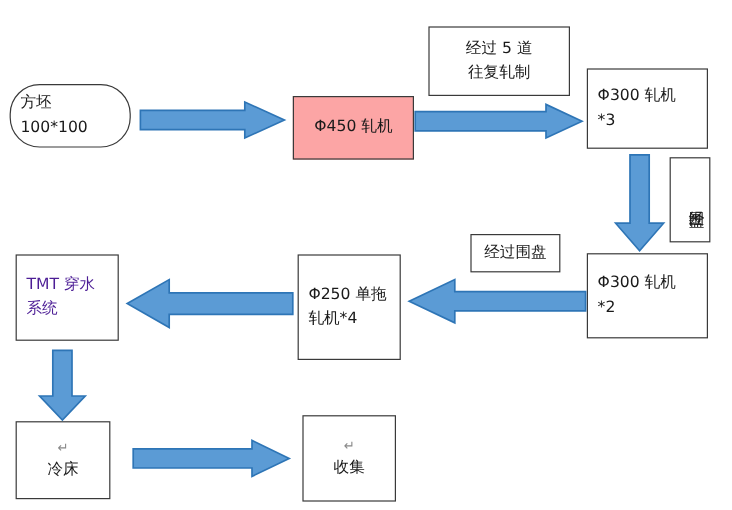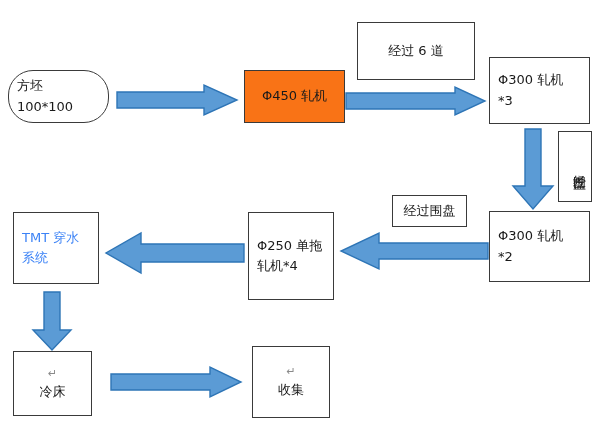--- a/index.html
+++ b/index.html
@@ -65,26 +65,27 @@
 </style>
 </head>
 <body>
 
 <div id="canvas" style="background: rgb(255, 255, 255);">
 
   <div class="box leftal" style="left: 8px; top: 70px; width: 101px; height: 53px; border-color: rgb(58, 58, 58); background: rgb(255, 255, 255); color: rgb(26, 26, 26); border-radius: 25px;">
     <span class="line">方坯 100*100</span>
   </div>
 
-  <div class="box center" style="left: 244px; top: 70px; width: 101px; height: 53px; border-color: rgb(58, 58, 58); background: #f97316; color: rgb(26, 26, 26);">
+  <div class="box center" style="left: 244px; top: 80px; width: 101px; height: 53px; border-color: rgb(58, 58, 58); background: #fca5a5; color: rgb(26, 26, 26);">
     <span class="line">Φ450 轧机</span>
   </div>
 
   <div class="box center" style="left: 357px; top: 22px; width: 118px; height: 58px; border-color: rgb(58, 58, 58); background: rgb(255, 255, 255); color: rgb(26, 26, 26);">
-    <span class="line">经过 6 道</span>
+    <span class="line">经过 5 道</span>
+    <span class="line">往复轧制</span>
   </div>
 
   <div class="box leftal" style="left: 489px; top: 57px; width: 101px; height: 67px; border-color: rgb(58, 58, 58); background: rgb(255, 255, 255); color: rgb(26, 26, 26);">
     <span class="line">Φ300 轧机</span>
     <span class="line">*3</span>
   </div>
 
   <div class="box vertical" style="left: 558px; top: 131px; width: 34px; height: 71px; border-color: rgb(58, 58, 58); background: rgb(255, 255, 255); color: rgb(26, 26, 26);">
     <span class="line">经围盘</span>
   </div>
@@ -96,21 +97,21 @@
 
   <div class="box center" style="left: 392px; top: 195px; width: 75px; height: 32px; border-color: rgb(58, 58, 58); background: rgb(255, 255, 255); color: rgb(26, 26, 26);">
     <span class="line">经过围盘</span>
   </div>
 
   <div class="box leftal" style="left: 248px; top: 212px; width: 86px; height: 88px; border-color: rgb(58, 58, 58); background: rgb(255, 255, 255); color: rgb(26, 26, 26);">
     <span class="line">Φ250 单拖</span>
     <span class="line">轧机*4</span>
   </div>
 
-  <div class="box leftal" style="left: 13px; top: 212px; width: 86px; height: 72px; border-color: rgb(58, 58, 58); background: rgb(255, 255, 255); color: #3b82f6;">
+  <div class="box leftal" style="left: 13px; top: 212px; width: 86px; height: 72px; border-color: rgb(58, 58, 58); background: rgb(255, 255, 255); color: #4c1d95;">
     <span class="line">TMT 穿水</span>
     <span class="line">系统</span>
   </div>
 
   <div class="box center" style="left: 13px; top: 351px; width: 79px; height: 65px; border-color: rgb(58, 58, 58); background: rgb(255, 255, 255); color: rgb(26, 26, 26);">
     <span class="line pilcrow">↵</span>
     <span class="line">冷床</span>
   </div>
 
   <div class="box center" style="left: 252px; top: 346px; width: 78px; height: 72px; border-color: rgb(58, 58, 58); background: rgb(255, 255, 255); color: rgb(26, 26, 26);">

